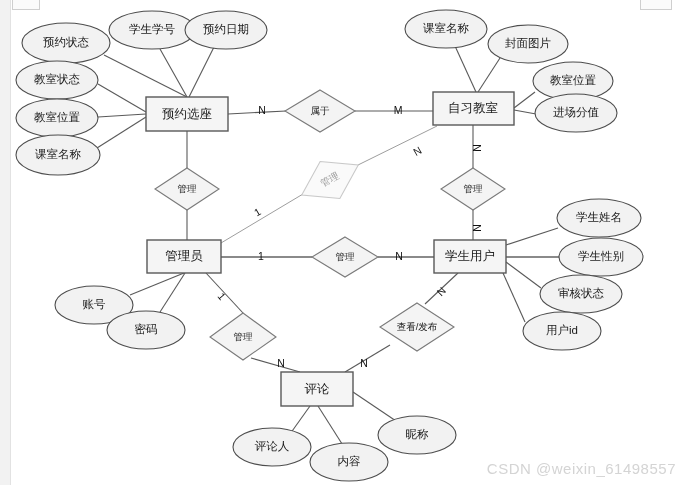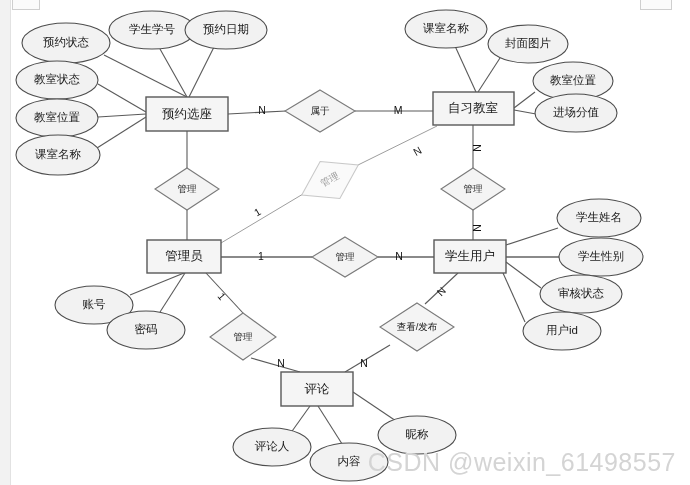--- a/index.html
+++ b/index.html
@@ -96,21 +96,21 @@
   .card-label {
     font-size: 10.5px;
     text-anchor: middle;
     dominant-baseline: middle;
     fill: #111;
   }
   .watermark {
     position: absolute;
     right: 14px;
     bottom: 8px;
-    font-size: 25px;
+    font-size: 15px;
     color: #d4d4d4;
     letter-spacing: 0.5px;
     user-select: none;
     font-family: "Liberation Sans", "DejaVu Sans", sans-serif;
   }
 </style>
 </head>
 <body>
 
 <div id="canvas">

